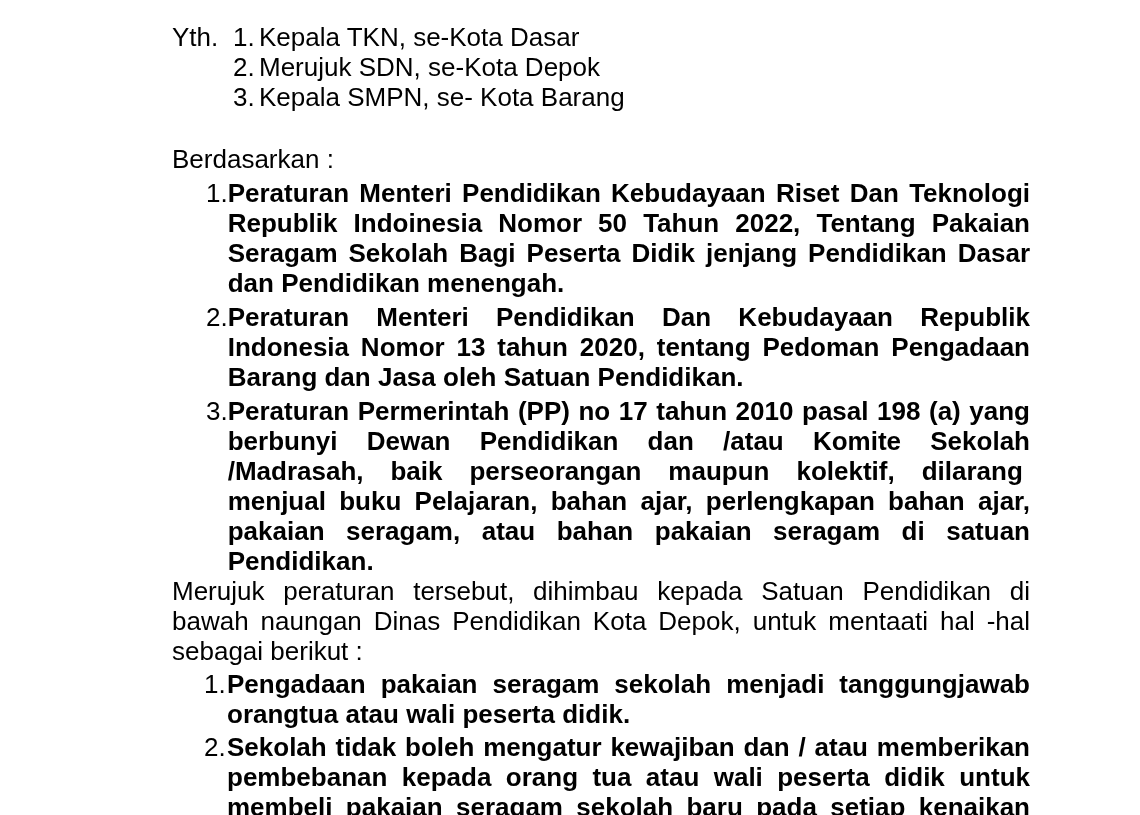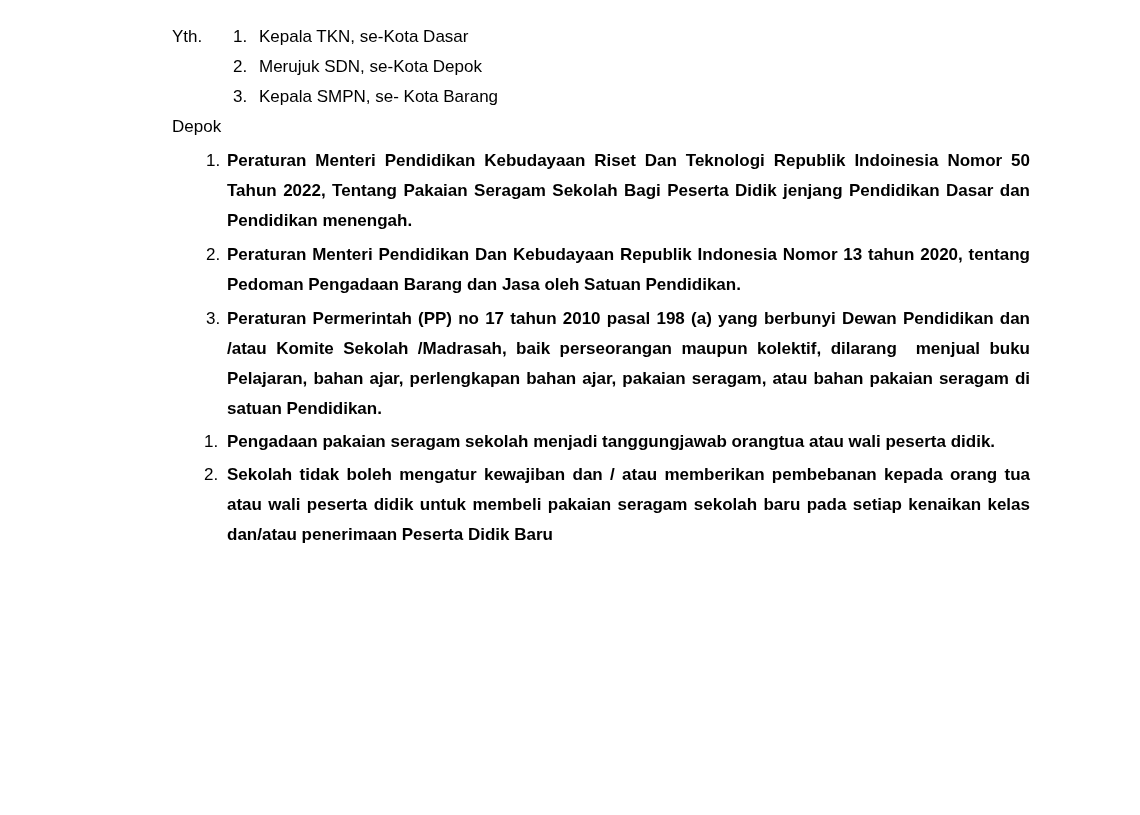--- a/index.html
+++ b/index.html
@@ -5,21 +5,21 @@
   html, body { margin: 0; padding: 0; background: #ffffff; }
   body {
     width: 1140px; height: 815px; overflow: hidden;
     font-family: "Liberation Sans", "DejaVu Sans", sans-serif;
     color: #000000;
   }
   .page {
     box-sizing: border-box;
     width: 1140px; height: 815px;
     padding: 22px 110px 0 172px;
-    font-size: 17px;
+    font-size: 26px;
     line-height: 30px;
     background: #ffffff;
   }
   
   .addr-row { display: flex; }
   .salutation { flex: 0 0 61px; }
   .addr-item { display: flex; }
   .addr-num { flex: 0 0 26px; }
   .addr-txt { flex: 1 1 auto; }
   
@@ -61,39 +61,40 @@
         <div class="addr-item">
           <span class="addr-num">2.</span>
           <span class="addr-txt">Merujuk SDN, se-Kota Depok</span>
         </div>
         <div class="addr-item">
           <span class="addr-num">3.</span>
           <span class="addr-txt">Kepala SMPN, se- Kota Barang</span>
         </div>
       </div>
     </div>
-    <div class="addr-city">Depok</div>
   </div>
 
+  <div class="section-heading">Berdasarkan :</div>
 
   <div class="nlist basis">
     <div class="item">
       <span class="num">1.</span>
       <span class="txt">Peraturan Menteri Pendidikan Kebudayaan Riset Dan Teknologi Republik Indoinesia Nomor 50 Tahun 2022, Tentang Pakaian Seragam Sekolah Bagi Peserta Didik jenjang Pendidikan Dasar dan Pendidikan menengah.</span>
     </div>
     <div class="item">
       <span class="num">2.</span>
       <span class="txt">Peraturan Menteri Pendidikan Dan Kebudayaan Republik Indonesia Nomor 13 tahun 2020, tentang Pedoman Pengadaan Barang dan Jasa oleh Satuan Pendidikan.</span>
     </div>
     <div class="item">
       <span class="num">3.</span>
       <span class="txt">Peraturan Permerintah (PP) no 17 tahun 2010 pasal 198 (a) yang berbunyi Dewan Pendidikan dan /atau Komite Sekolah /Madrasah, baik perseorangan maupun kolektif, dilarang&nbsp; menjual buku Pelajaran, bahan ajar, perlengkapan bahan ajar, pakaian seragam, atau bahan pakaian seragam di satuan Pendidikan.</span>
     </div>
   </div>
 
+  <div class="para">Merujuk peraturan tersebut, dihimbau kepada Satuan Pendidikan di bawah naungan Dinas Pendidikan Kota Depok, untuk mentaati hal -hal sebagai berikut :</div>
 
   <div class="nlist hal">
     <div class="item">
       <span class="num">1.</span>
       <span class="txt">Pengadaan pakaian seragam sekolah menjadi tanggungjawab orangtua atau wali peserta didik.</span>
     </div>
     <div class="item">
       <span class="num">2.</span>
       <span class="txt">Sekolah tidak boleh mengatur kewajiban dan / atau memberikan pembebanan kepada orang tua atau wali peserta didik untuk membeli pakaian seragam sekolah baru pada setiap kenaikan kelas dan/atau penerimaan Peserta Didik Baru</span>
     </div>

